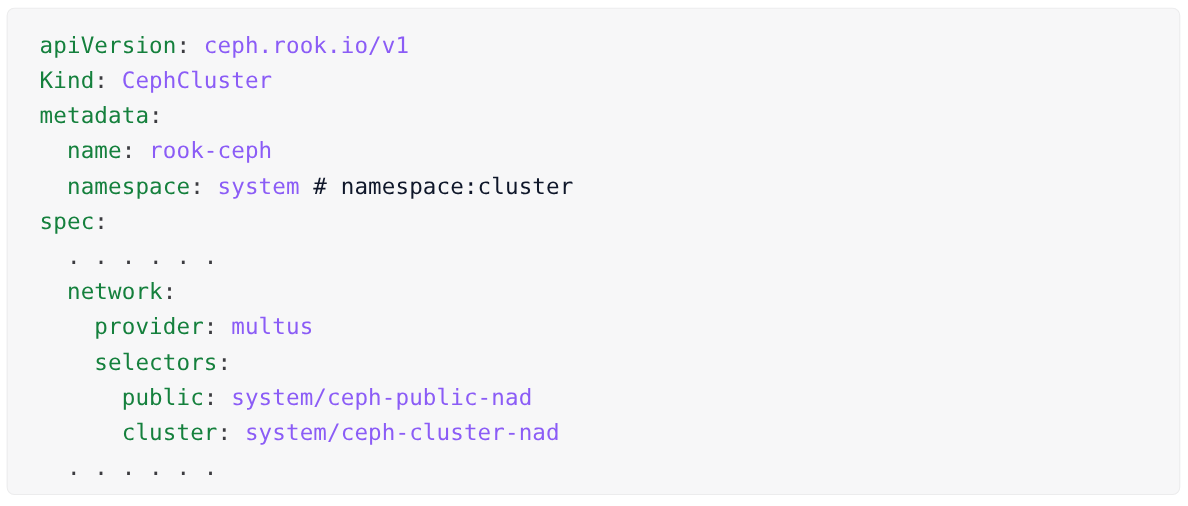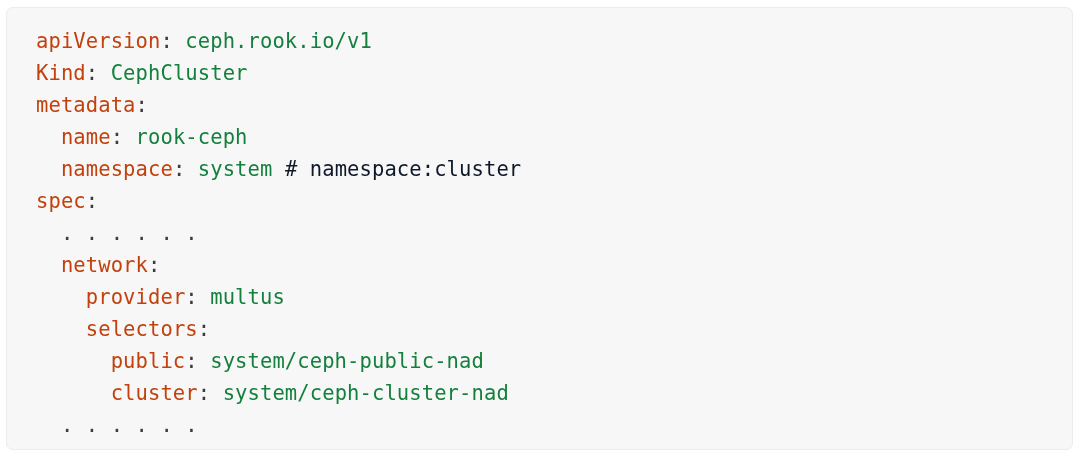--- a/index.html
+++ b/index.html
@@ -39,22 +39,22 @@
     line-height: 32px;
     white-space: pre;
     font-size: 20.5px;
     font-family: "DejaVu Sans Mono", "Liberation Mono", monospace;
     letter-spacing: 0.1px;
     padding-left: 29px;
     color: #3c3c40;
   }
 
   
-  .tok-key      { color: #c2410c; }
-  .tok-val      { color: #15803d; }
+  .tok-key      { color: #15803d; }
+  .tok-val      { color: #8b5cf6; }
   .tok-punct    { color: #3c3c40; }
   .tok-comment  { color: #0f172a; }
   .tok-ellipsis { color: #3c3c40; }
 
   .indent { color: transparent; }
 </style>
 </head>
 <body>
 
 <div class="code-card">

